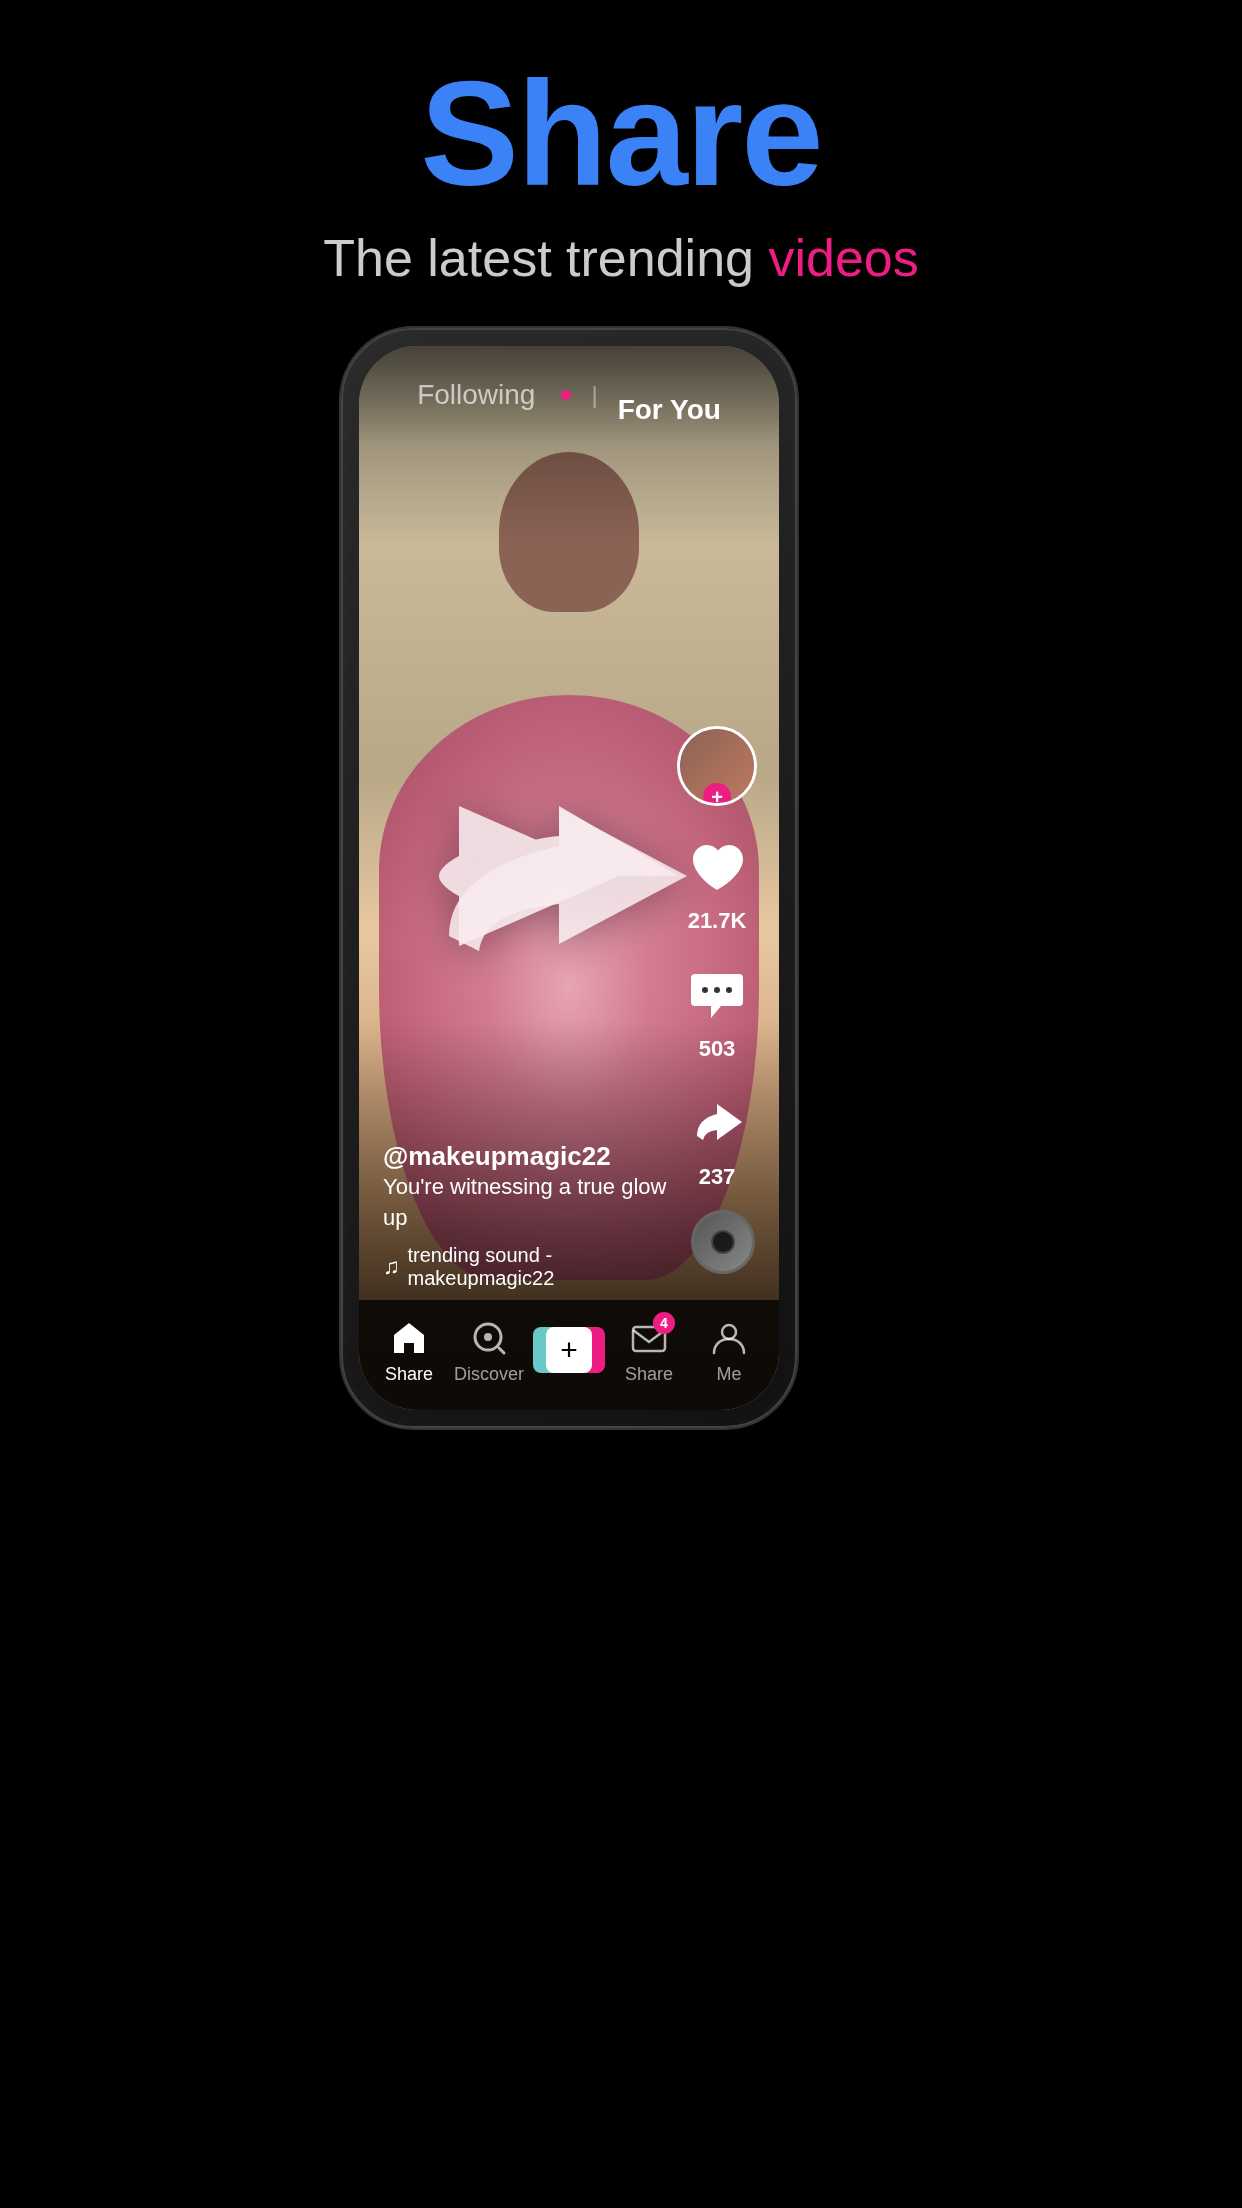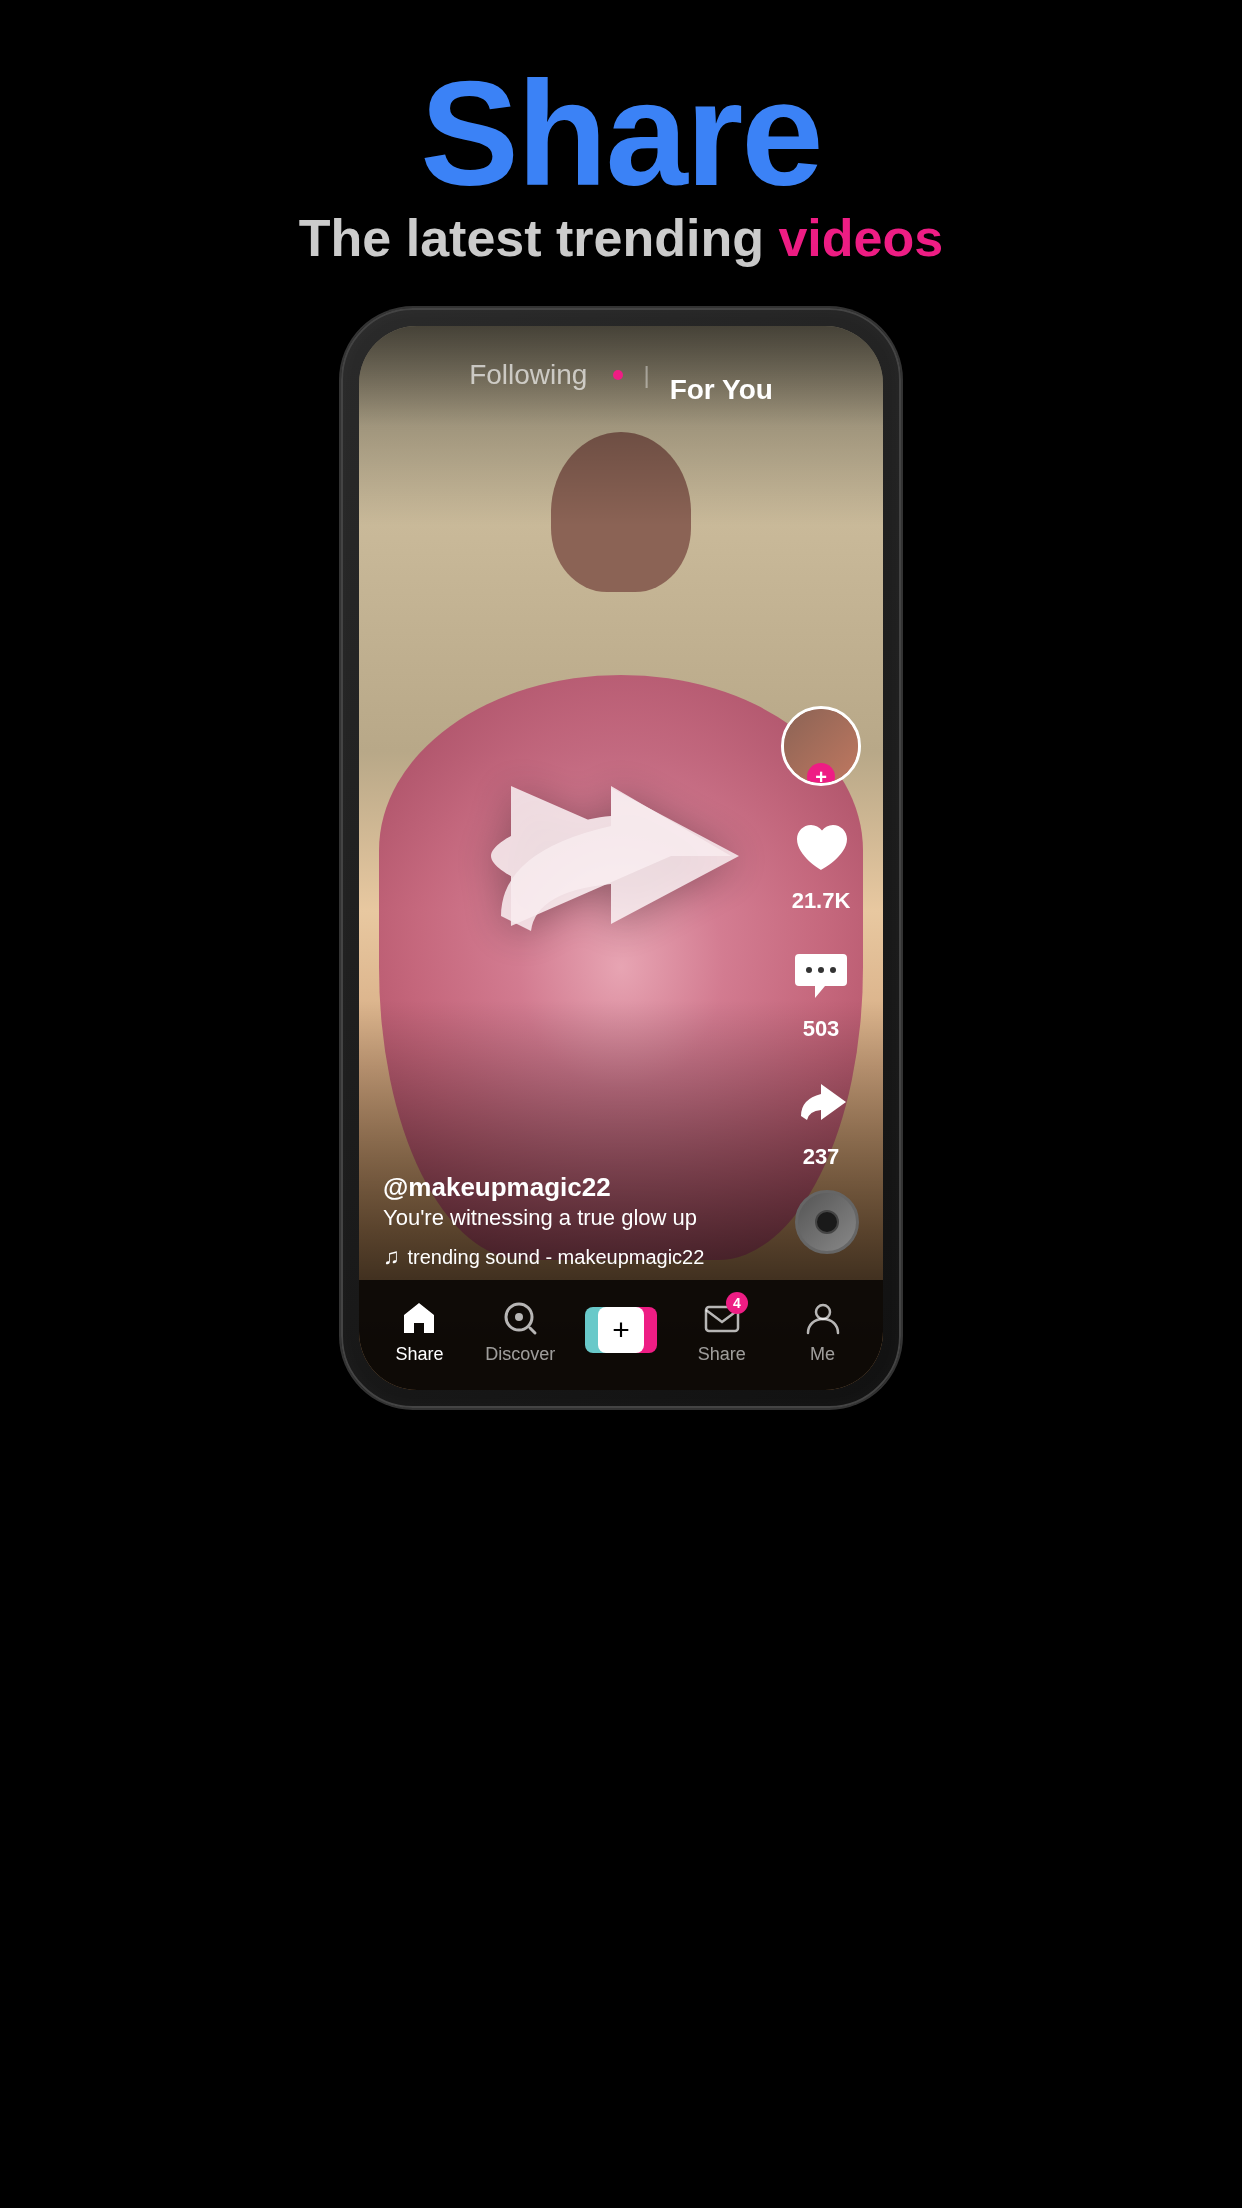--- a/index.html
+++ b/index.html
@@ -26,37 +26,38 @@
     .hero-title {
       font-size: 148px;
       font-weight: 900;
       color: #3b82f6;
       letter-spacing: -2px;
       line-height: 1.0;
     }
 
     .hero-subtitle {
       font-size: 52px;
-      font-weight: 700;
+      font-weight: 400;
       color: #ccc;
+      margin-top: 20px;
     }
 
     .hero-subtitle .highlight {
       color: #ee1d84;
     }
 
     
     .phone-wrapper {
       position: relative;
       width: 560px;
       flex-shrink: 0;
     }
 
     .phone-outer {
-      width: 560px;
+      width: 456px;
       height: 1100px;
       border-radius: 72px;
       background: linear-gradient(145deg, #2a2a2a, #111);
       border: 2px solid #444;
       position: relative;
       box-shadow:
         0 0 0 2px #333,
         0 30px 80px rgba(0,0,0,0.8),
         inset 0 0 20px rgba(255,255,255,0.03);
       overflow: hidden;

